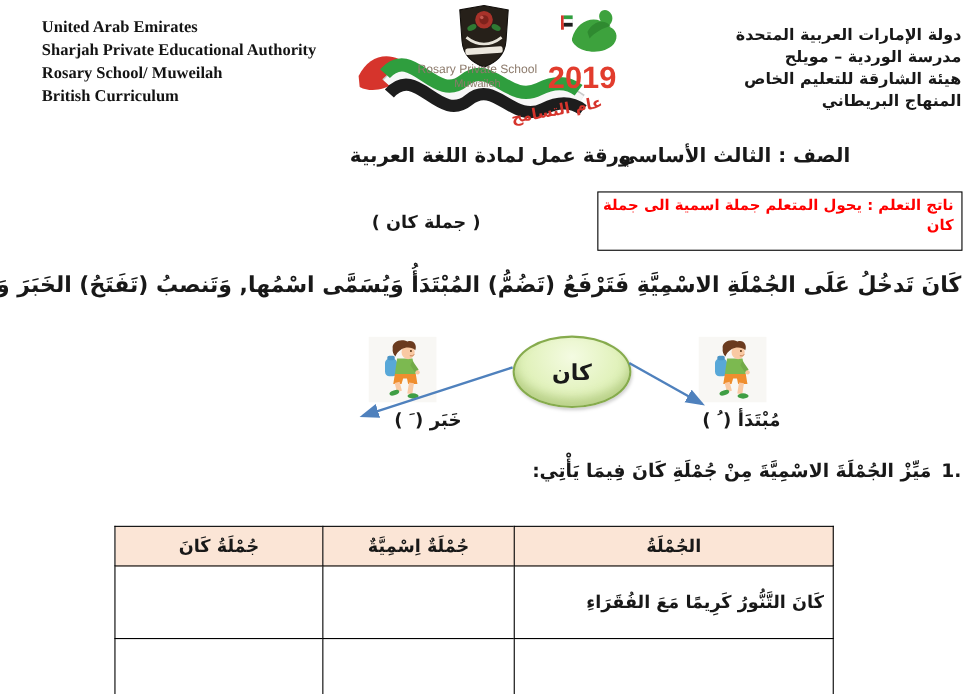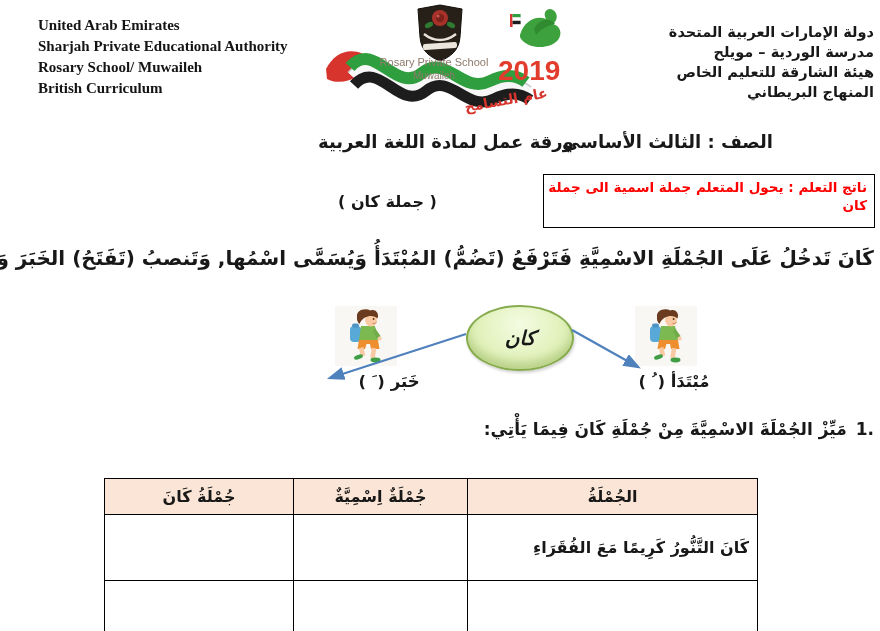--- a/index.html
+++ b/index.html
@@ -24,21 +24,21 @@
 
   
   .intro{right:6px;top:246px;direction:rtl;text-align:right;font-weight:bold;font-size:20px;white-space:nowrap;}
 
   
   .oval{left:466px;top:305px;width:104px;height:62px;border-radius:50%;
     border:2px solid #86ab4d;
     background:radial-gradient(ellipse at 50% 28%, #f4fbe2 0%, #e2f2bd 55%, #cfe7a2 100%);
     box-shadow:inset 0 -7px 9px rgba(125,158,62,.35), 1px 2px 3px rgba(0,0,0,.18);
     display:flex;align-items:center;justify-content:center;
-    font-weight:bold;font-size:20px;font-style:italic;}
+    font-weight:bold;font-size:20px;}
   .boy{width:62px;height:60px;}
   .boy-r{left:635px;top:306px;} .boy-l{left:335px;top:306px;}
   .arrows{left:300px;top:322px;width:380px;height:72px;}
   .lbl{font-weight:bold;font-size:16.5px;direction:rtl;text-align:center;}
   .lbl-mubtada{left:598px;top:372px;width:152px;}
   .lbl-khabar{left:330px;top:372px;width:118px;}
 
   
   .q-line{right:6px;top:419px;direction:rtl;font-weight:bold;font-size:17px;display:flex;gap:9px;align-items:baseline;}
   .q-num{direction:ltr;unicode-bidi:embed;}
@@ -50,21 +50,21 @@
   .ex tr.r1 td{height:41px;}
   .ex tr.r2 td{height:58px;}
   .ex tr.r3 td{height:42px;}
 </style>
 </head>
 <body>
 
 <div class="abs hdr-en">
   <div>United Arab Emirates</div>
   <div>Sharjah Private Educational Authority</div>
-  <div>Rosary School/ Muwaileh</div>
+  <div>Rosary School/ Muweilah</div>
   <div>British Curriculum</div>
 </div>
 
 <div class="abs hdr-ar">
   <div>دولة الإمارات العربية المتحدة</div>
   <div>مدرسة الوردية – مويلح</div>
   <div>هيئة الشارقة للتعليم الخاص</div>
   <div>المنهاج البريطاني</div>
 </div>
 

